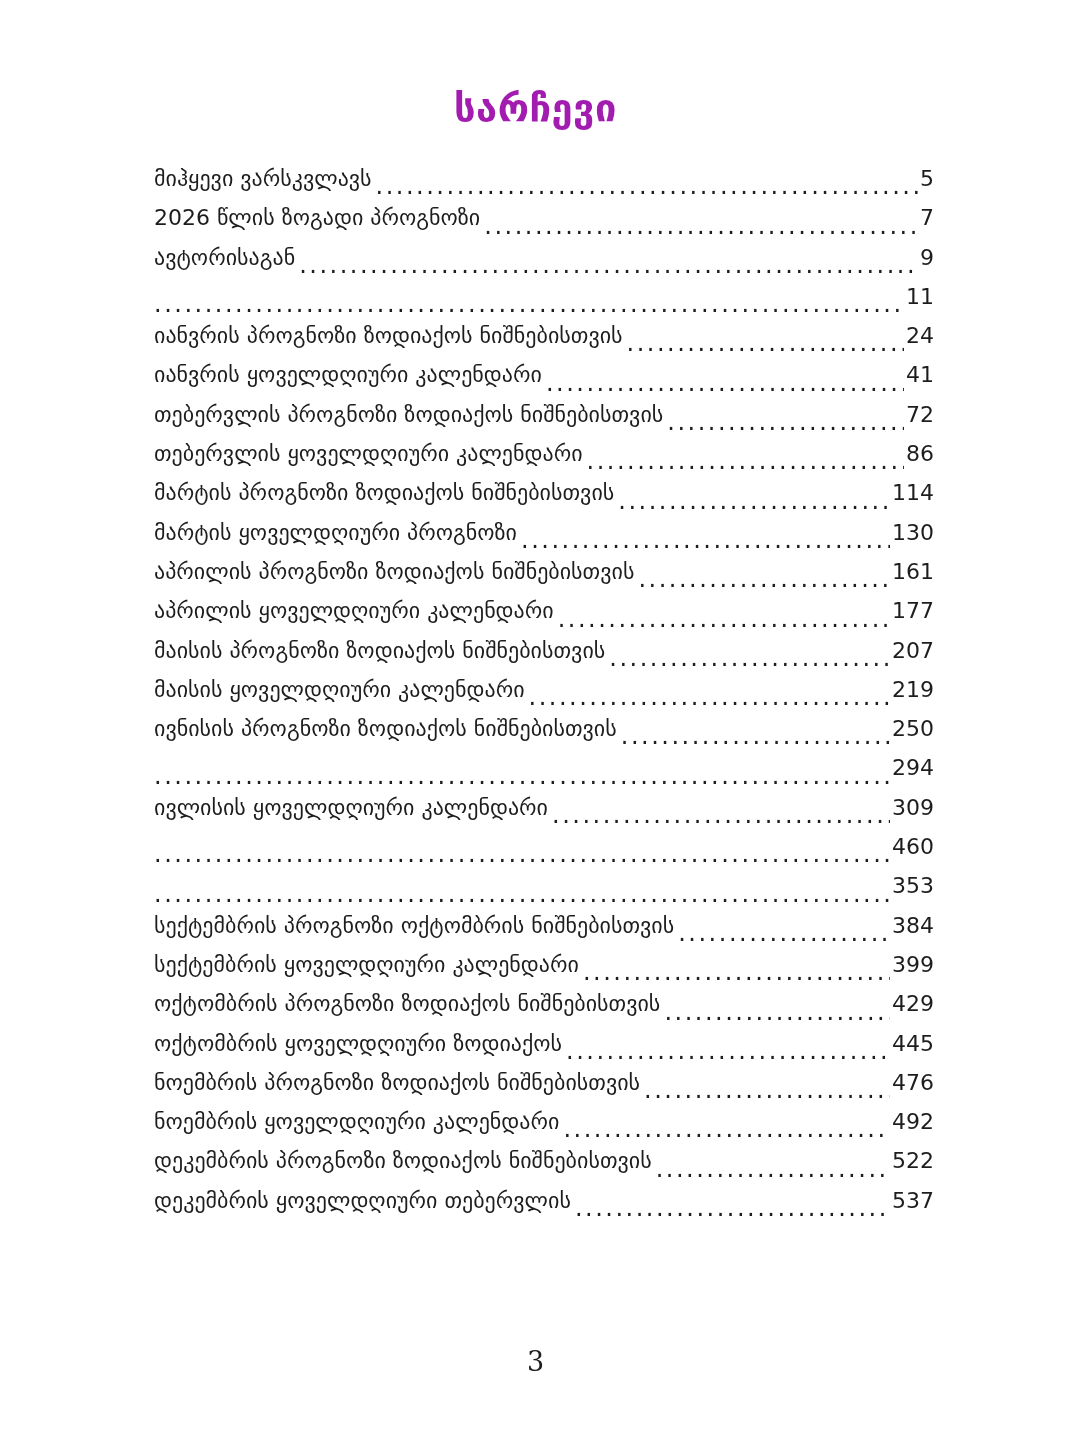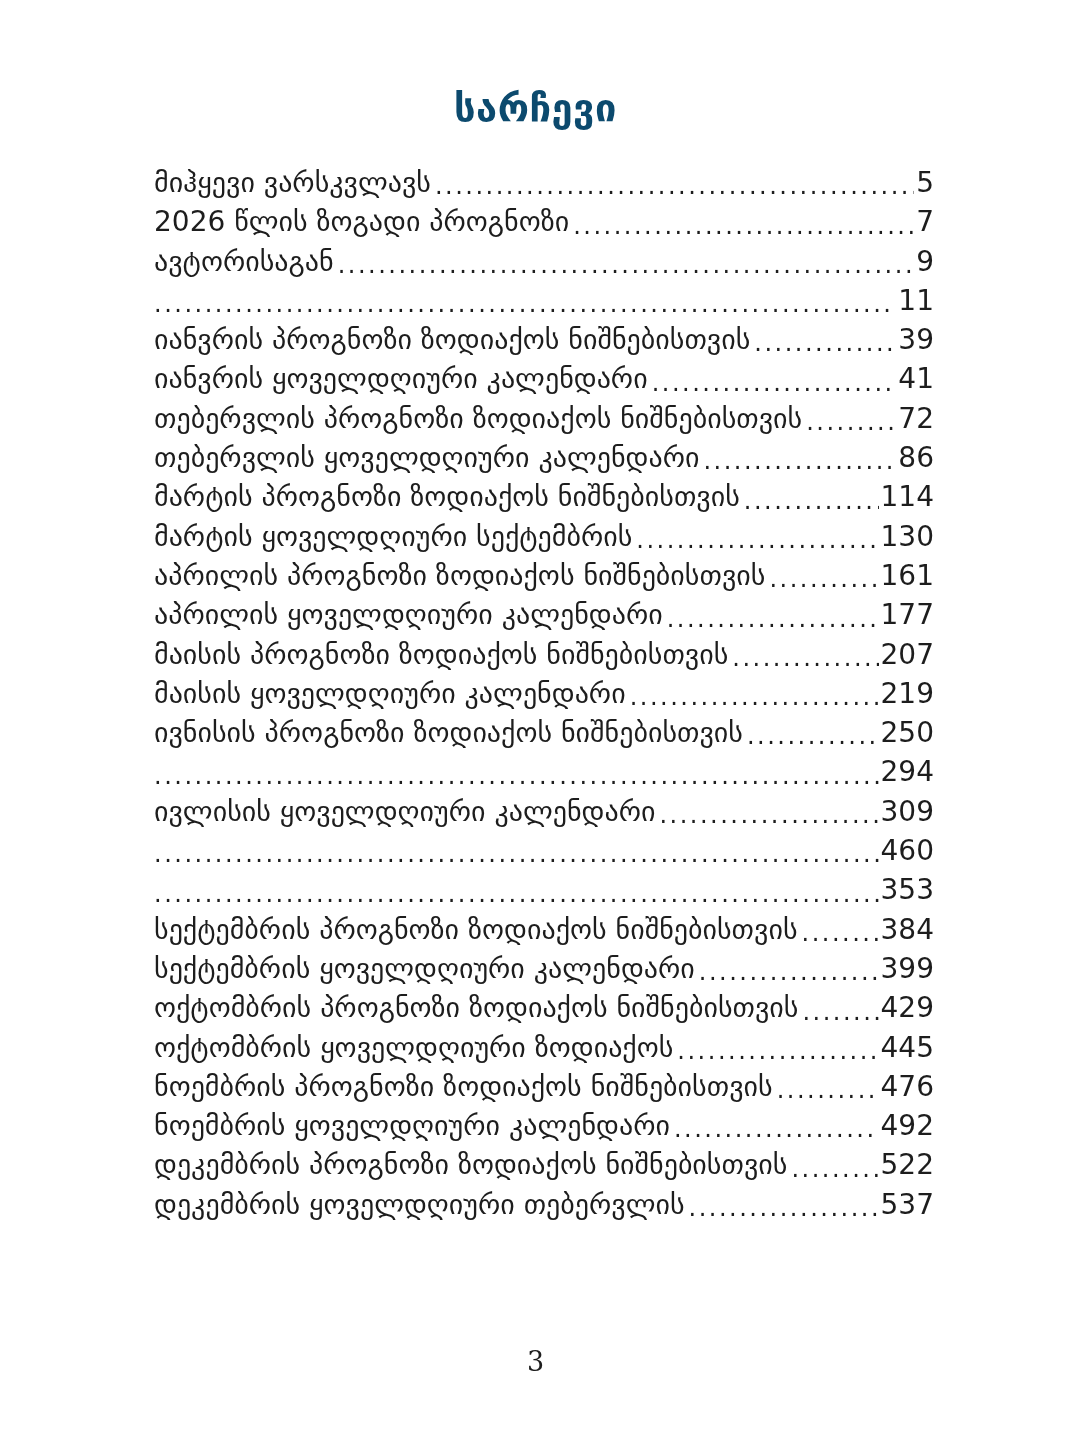--- a/index.html
+++ b/index.html
@@ -17,33 +17,33 @@
   }
   .page-title {
     position: absolute;
     top: 86px;
     left: 0;
     width: 1071px;
     text-align: center;
     font-size: 38px;
     font-weight: 700;
     letter-spacing: 0.5px;
-    color: #0c4a6e;
+    color: #a21caf;
   }
   .toc {
     position: absolute;
     top: 166px;
     left: 154px;
     width: 780px;
   }
   .toc-row {
     display: flex;
     align-items: baseline;
     height: 39.3px;
-    font-size: 28px;
+    font-size: 22px;
     white-space: nowrap;
     text-align: right;
   }
   .toc-label {
     flex: 0 0 auto;
     padding-right: 4px;
   }
   .toc-dots {
     flex: 1 1 auto;
     overflow: hidden;
@@ -95,21 +95,21 @@
       <span class="toc-dots"></span>
       <span class="toc-page">9</span>
     </div>
     <div class="toc-row">
       <span class="toc-dots"></span>
       <span class="toc-page">11</span>
     </div>
     <div class="toc-row">
       <span class="toc-label">იანვრის პროგნოზი ზოდიაქოს ნიშნებისთვის</span>
       <span class="toc-dots"></span>
-      <span class="toc-page">39</span>
+      <span class="toc-page">24</span>
     </div>
     <div class="toc-row">
       <span class="toc-label">იანვრის ყოველდღიური კალენდარი</span>
       <span class="toc-dots"></span>
       <span class="toc-page">41</span>
     </div>
     <div class="toc-row">
       <span class="toc-label">თებერვლის პროგნოზი ზოდიაქოს ნიშნებისთვის</span>
       <span class="toc-dots"></span>
       <span class="toc-page">72</span>
@@ -118,21 +118,21 @@
       <span class="toc-label">თებერვლის ყოველდღიური კალენდარი</span>
       <span class="toc-dots"></span>
       <span class="toc-page">86</span>
     </div>
     <div class="toc-row">
       <span class="toc-label">მარტის პროგნოზი ზოდიაქოს ნიშნებისთვის</span>
       <span class="toc-dots"></span>
       <span class="toc-page">114</span>
     </div>
     <div class="toc-row">
-      <span class="toc-label">მარტის ყოველდღიური სექტემბრის</span>
+      <span class="toc-label">მარტის ყოველდღიური პროგნოზი</span>
       <span class="toc-dots"></span>
       <span class="toc-page">130</span>
     </div>
     <div class="toc-row">
       <span class="toc-label">აპრილის პროგნოზი ზოდიაქოს ნიშნებისთვის</span>
       <span class="toc-dots"></span>
       <span class="toc-page">161</span>
     </div>
     <div class="toc-row">
       <span class="toc-label">აპრილის ყოველდღიური კალენდარი</span>
@@ -165,21 +165,21 @@
     </div>
     <div class="toc-row">
       <span class="toc-dots"></span>
       <span class="toc-page">460</span>
     </div>
     <div class="toc-row">
       <span class="toc-dots"></span>
       <span class="toc-page">353</span>
     </div>
     <div class="toc-row">
-      <span class="toc-label">სექტემბრის პროგნოზი ზოდიაქოს ნიშნებისთვის</span>
+      <span class="toc-label">სექტემბრის პროგნოზი ოქტომბრის ნიშნებისთვის</span>
       <span class="toc-dots"></span>
       <span class="toc-page">384</span>
     </div>
     <div class="toc-row">
       <span class="toc-label">სექტემბრის ყოველდღიური კალენდარი</span>
       <span class="toc-dots"></span>
       <span class="toc-page">399</span>
     </div>
     <div class="toc-row">
       <span class="toc-label">ოქტომბრის პროგნოზი ზოდიაქოს ნიშნებისთვის</span>

